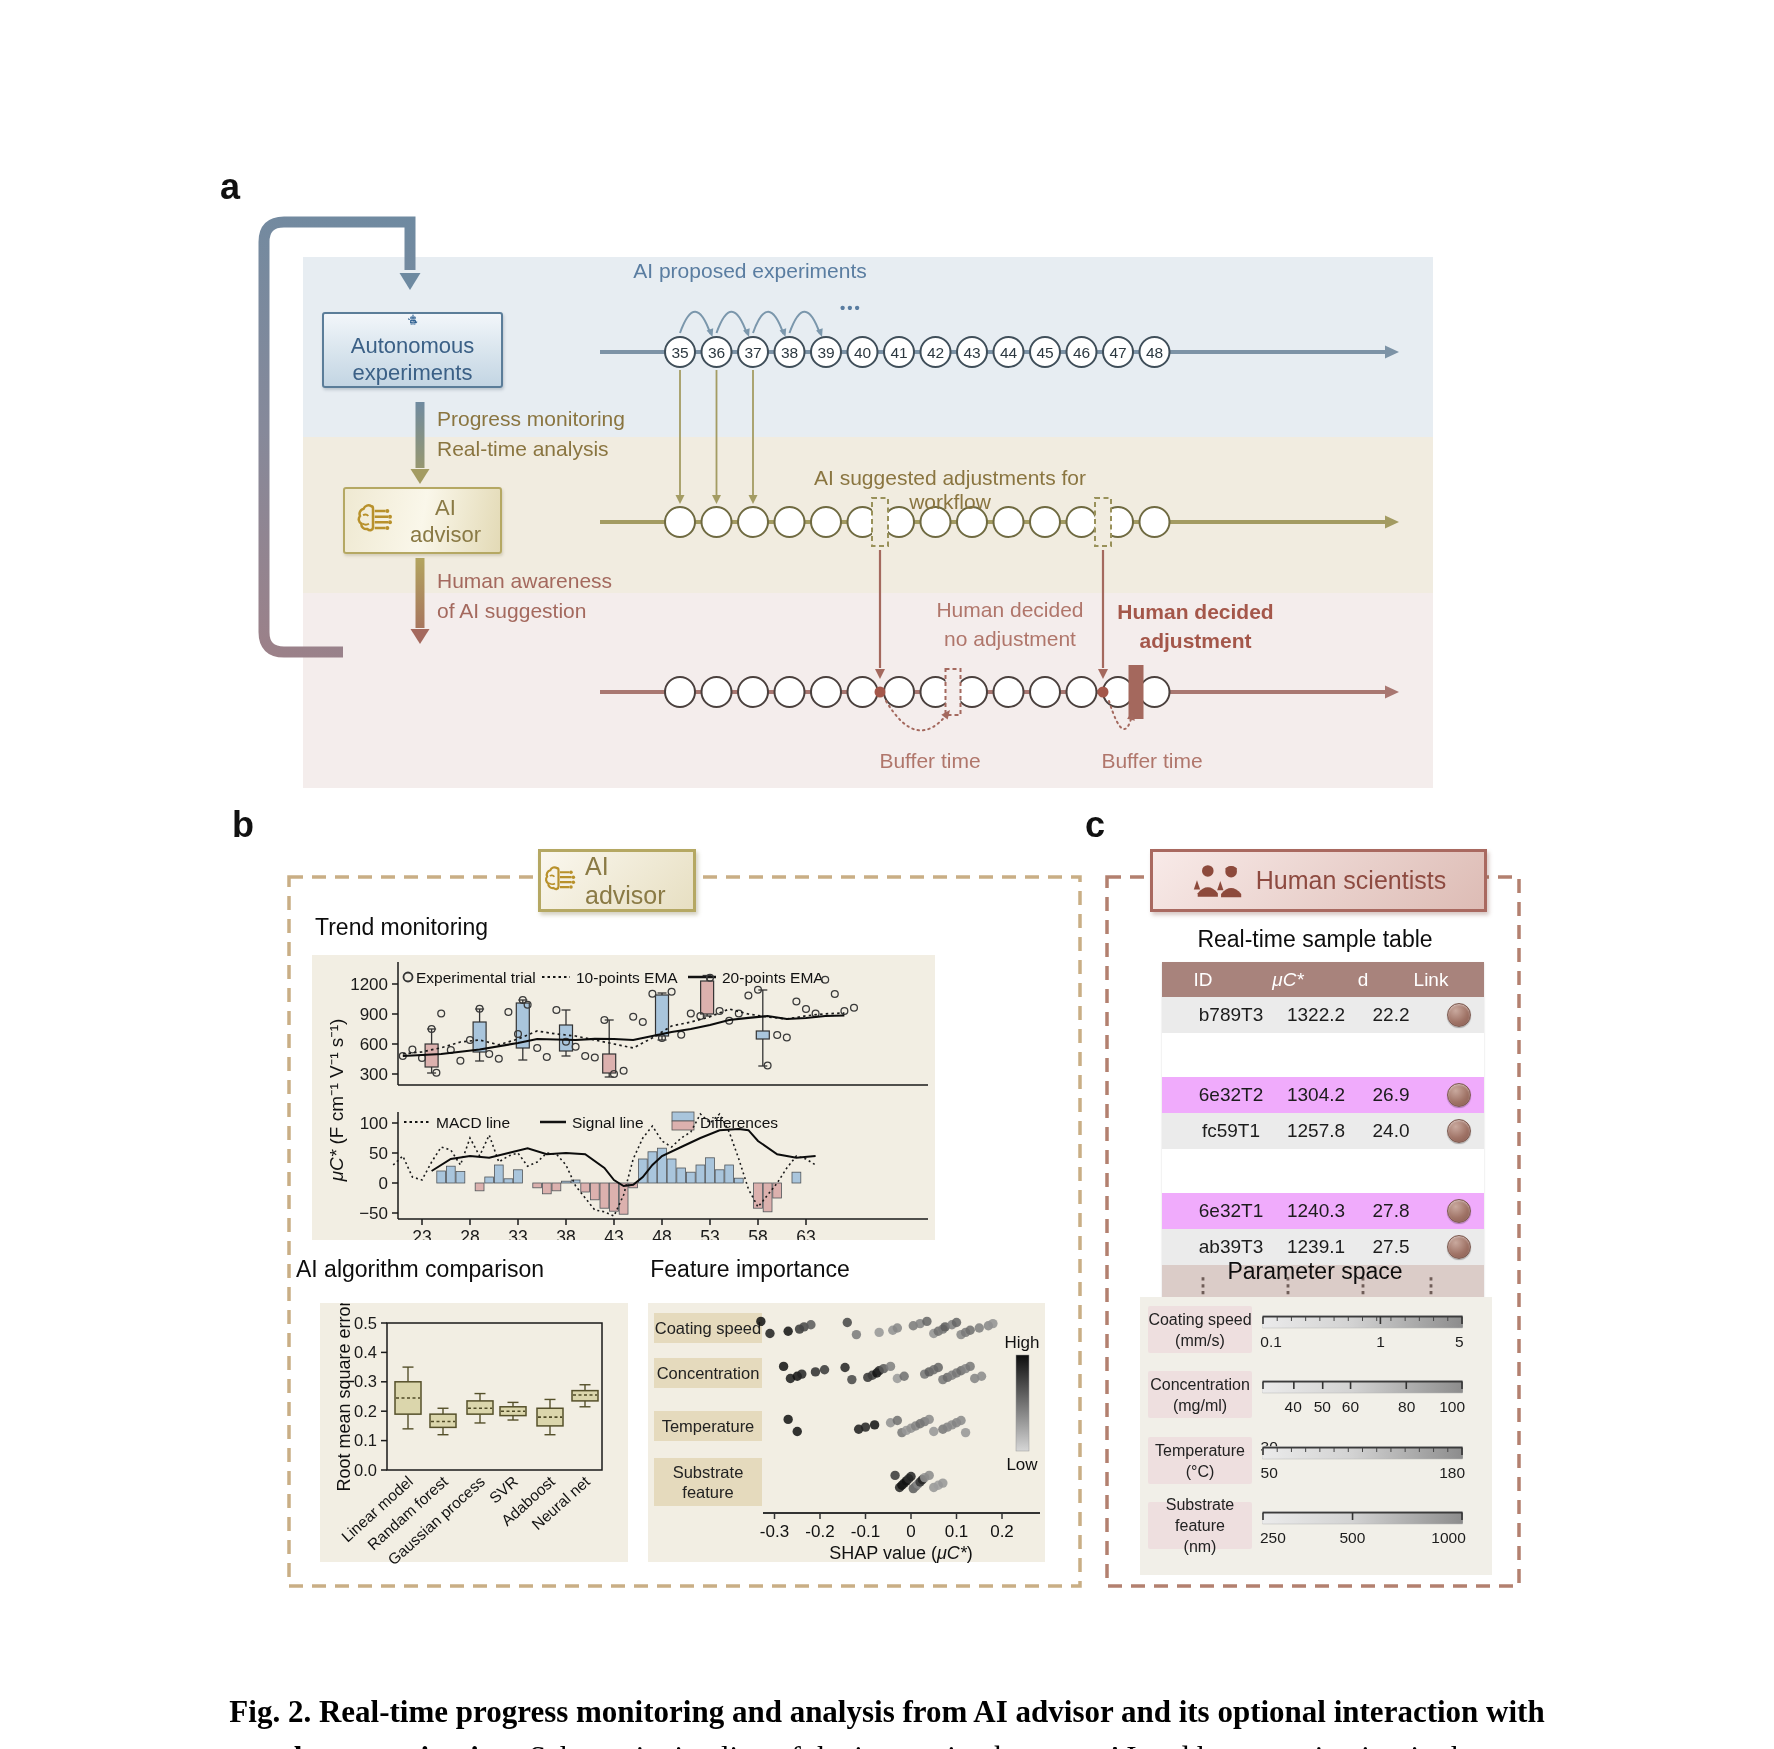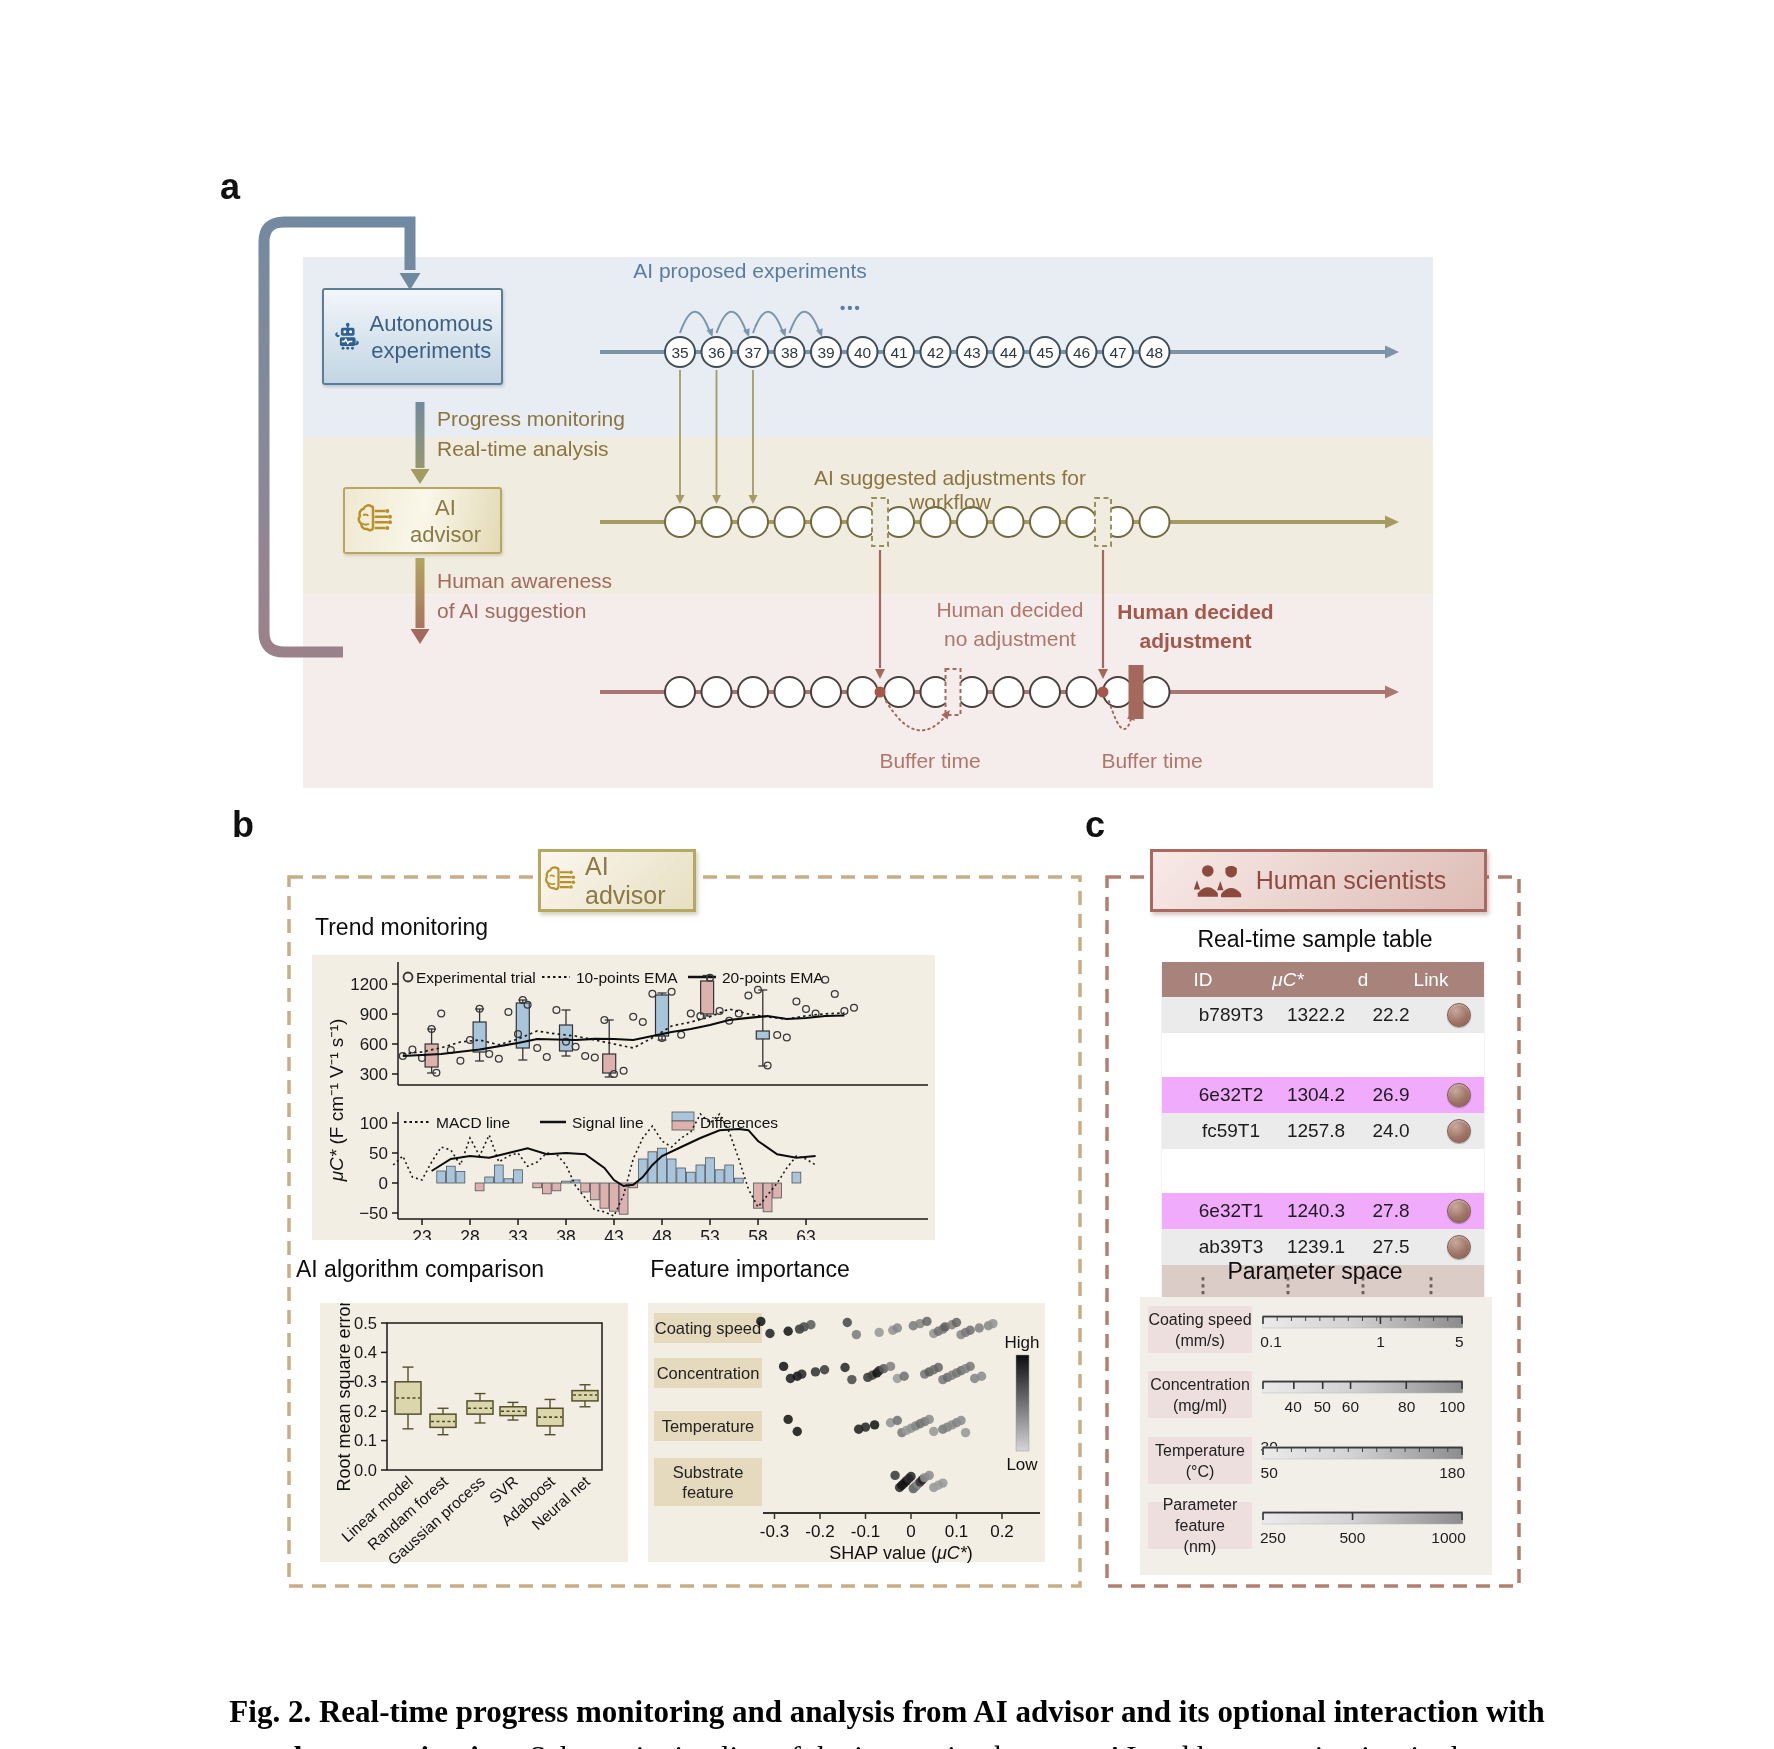--- a/index.html
+++ b/index.html
@@ -161,21 +161,21 @@
       <circle cx="880" cy="692" r="5.5" fill="#a4574a"></circle>
       <circle cx="1103" cy="692" r="5.5" fill="#a4574a"></circle>
       <rect x="945.5" y="669" width="15" height="46" fill="#f4edec" stroke="#a4695e" stroke-width="2" stroke-dasharray="4,3"></rect>
       <rect x="1128.5" y="665" width="15" height="54" fill="#a4685d"></rect>
       <path d="M886 701 Q 917 753 948 713" fill="none" stroke="#a4695e" stroke-width="2" stroke-dasharray="1.5,4" stroke-linecap="round"></path>
       <polygon points="950,710 941.3251948023767,714.663448807834 947.6485152197786,719.5640221313205" fill="#a4695e"></polygon>
       <path d="M1109 701 Q 1124 749 1132 715" fill="none" stroke="#a4695e" stroke-width="2" stroke-dasharray="1.5,4" stroke-linecap="round"></path>
       <polygon points="1133,711 1127.0449773231358,718.8445971801 1134.8323146698044,720.6769118499044" fill="#a4695e"></polygon>
     </svg>
 
-  <div class="abs flowbox box-auto" style="left:322px;top:288px;width:181px;height:97px;">
+  <div class="abs flowbox box-auto" style="left:322px;top:312px;width:181px;height:76px;flex-direction:column;">
     <svg width="46" height="46" viewBox="0 0 24 24">
       <g fill="#2e6091">
         <circle cx="12" cy="2.6" r="1.4"></circle>
           <rect x="11.4" y="3.6" width="1.2" height="1.6"></rect>
         <rect x="6.8" y="5" width="10.4" height="6" rx="1.4"></rect>
         <circle cx="9.8" cy="8" r="1.15" fill="#fff"></circle>
           <circle cx="14.2" cy="8" r="1.15" fill="#fff"></circle>
         <path d="M4.2 8.2 a1.9 1.9 0 1 0 1.9 2.6 l-1.9-.6 z"></path>
         <rect x="6" y="12.2" width="12" height="6.6" rx="1.3"></rect>
         <path d="M7.5 15.4 h2 l1-1.6 1.6 3 1-1.4 h2.4" stroke="#fff" stroke-width="1.1" fill="none"></path>
@@ -792,21 +792,21 @@
         <line x1="114.71428571428571" y1="1.6" x2="114.71428571428571" y2="6" stroke="#444" stroke-width="1"></line>
         <line x1="128.92857142857144" y1="1.6" x2="128.92857142857144" y2="6" stroke="#444" stroke-width="1"></line>
         <line x1="143.14285714285714" y1="1.6" x2="143.14285714285714" y2="6" stroke="#444" stroke-width="1"></line>
         <line x1="157.35714285714286" y1="1.6" x2="157.35714285714286" y2="6" stroke="#444" stroke-width="1"></line>
         <line x1="171.57142857142858" y1="1.6" x2="171.57142857142858" y2="6" stroke="#444" stroke-width="1"></line>
         <line x1="185.78571428571428" y1="1.6" x2="185.78571428571428" y2="6" stroke="#444" stroke-width="1"></line>
       </svg>
       <span class="ruler-num" style="left: 1262px; top: 1464px; transform: translateX(-8%);">50</span>
       <span class="ruler-num" style="left: 1463px; top: 1464px; transform: translateX(-92%);">180</span>
       <div class="abs paramlabel" style="left: 1148px; top: 1502px;">
-        <div>Parameter feature</div>
+        <div>Substrate feature</div>
         <div>(nm)</div>
       </div>
       <svg viewBox="0 0 201 14" style="position:absolute;left:1262px;top:1511px;width:201px;height:14px;">
         <defs>
           <linearGradient id="rg3" x1="0" y1="0" x2="1" y2="0">
             <stop offset="0" stop-color="#ebebeb"></stop>
             <stop offset="0.45" stop-color="#d2d2d2"></stop>
             <stop offset="1" stop-color="#8c8c8c"></stop>
           </linearGradient>
         </defs>

